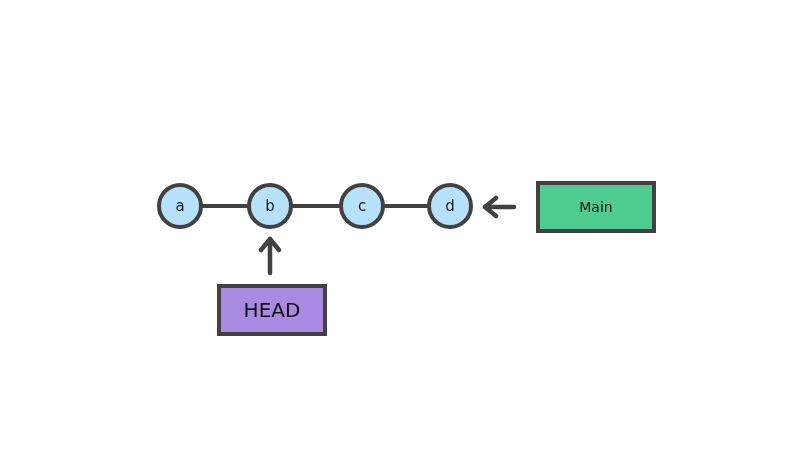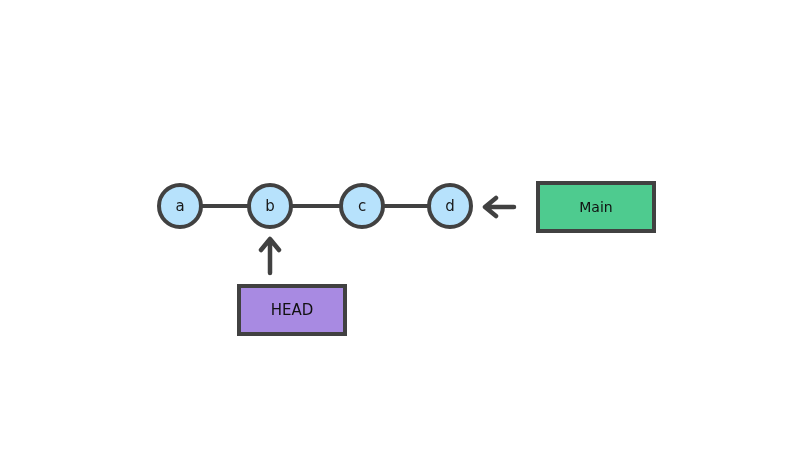--- a/index.html
+++ b/index.html
@@ -65,22 +65,21 @@
     height: 52px;
     background: #4ecb8f;
     font-size: 14px;
   }
   .head-box {
     left: 217px;
     top: 284px;
     width: 110px;
     height: 52px;
     background: #a88ae2;
-    font-size: 15px;
-    margin-left: 20px;
+    font-size: 20px;
   }
   
   .arrow-left {
     position: absolute;
     left: 479px;
     top: 194px;
     z-index: 2;
   }
   .arrow-up {
     position: absolute;

